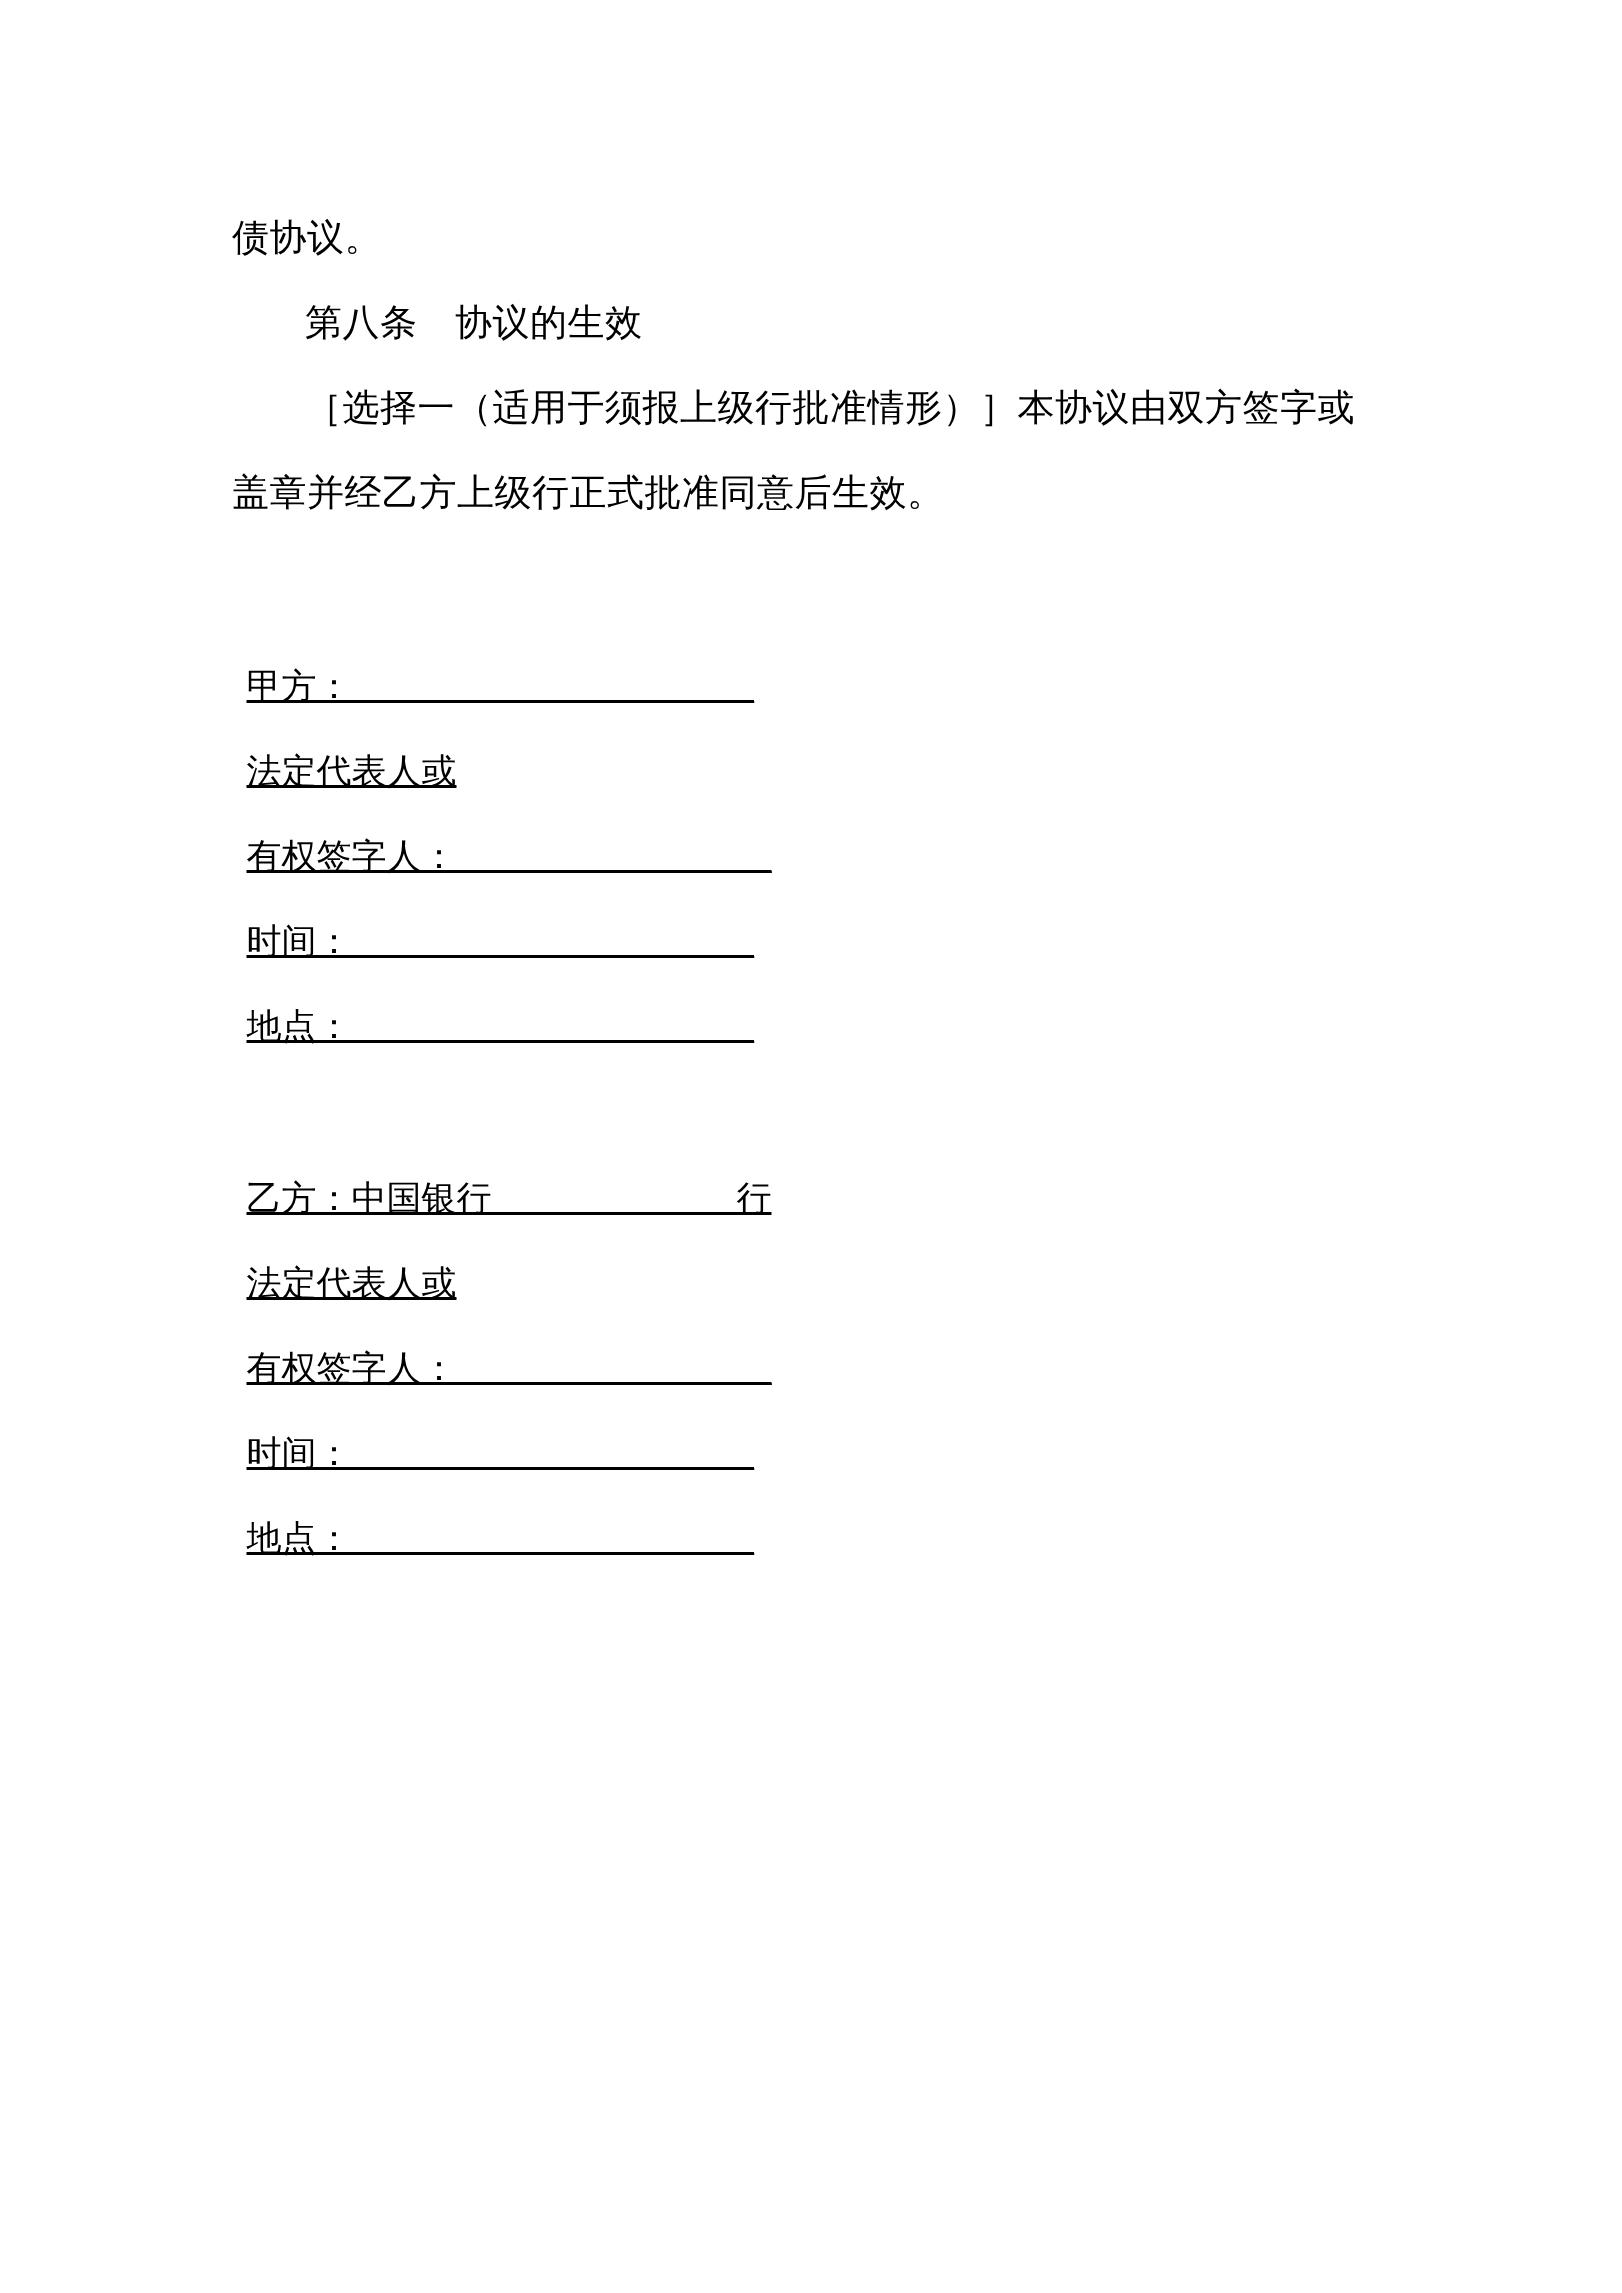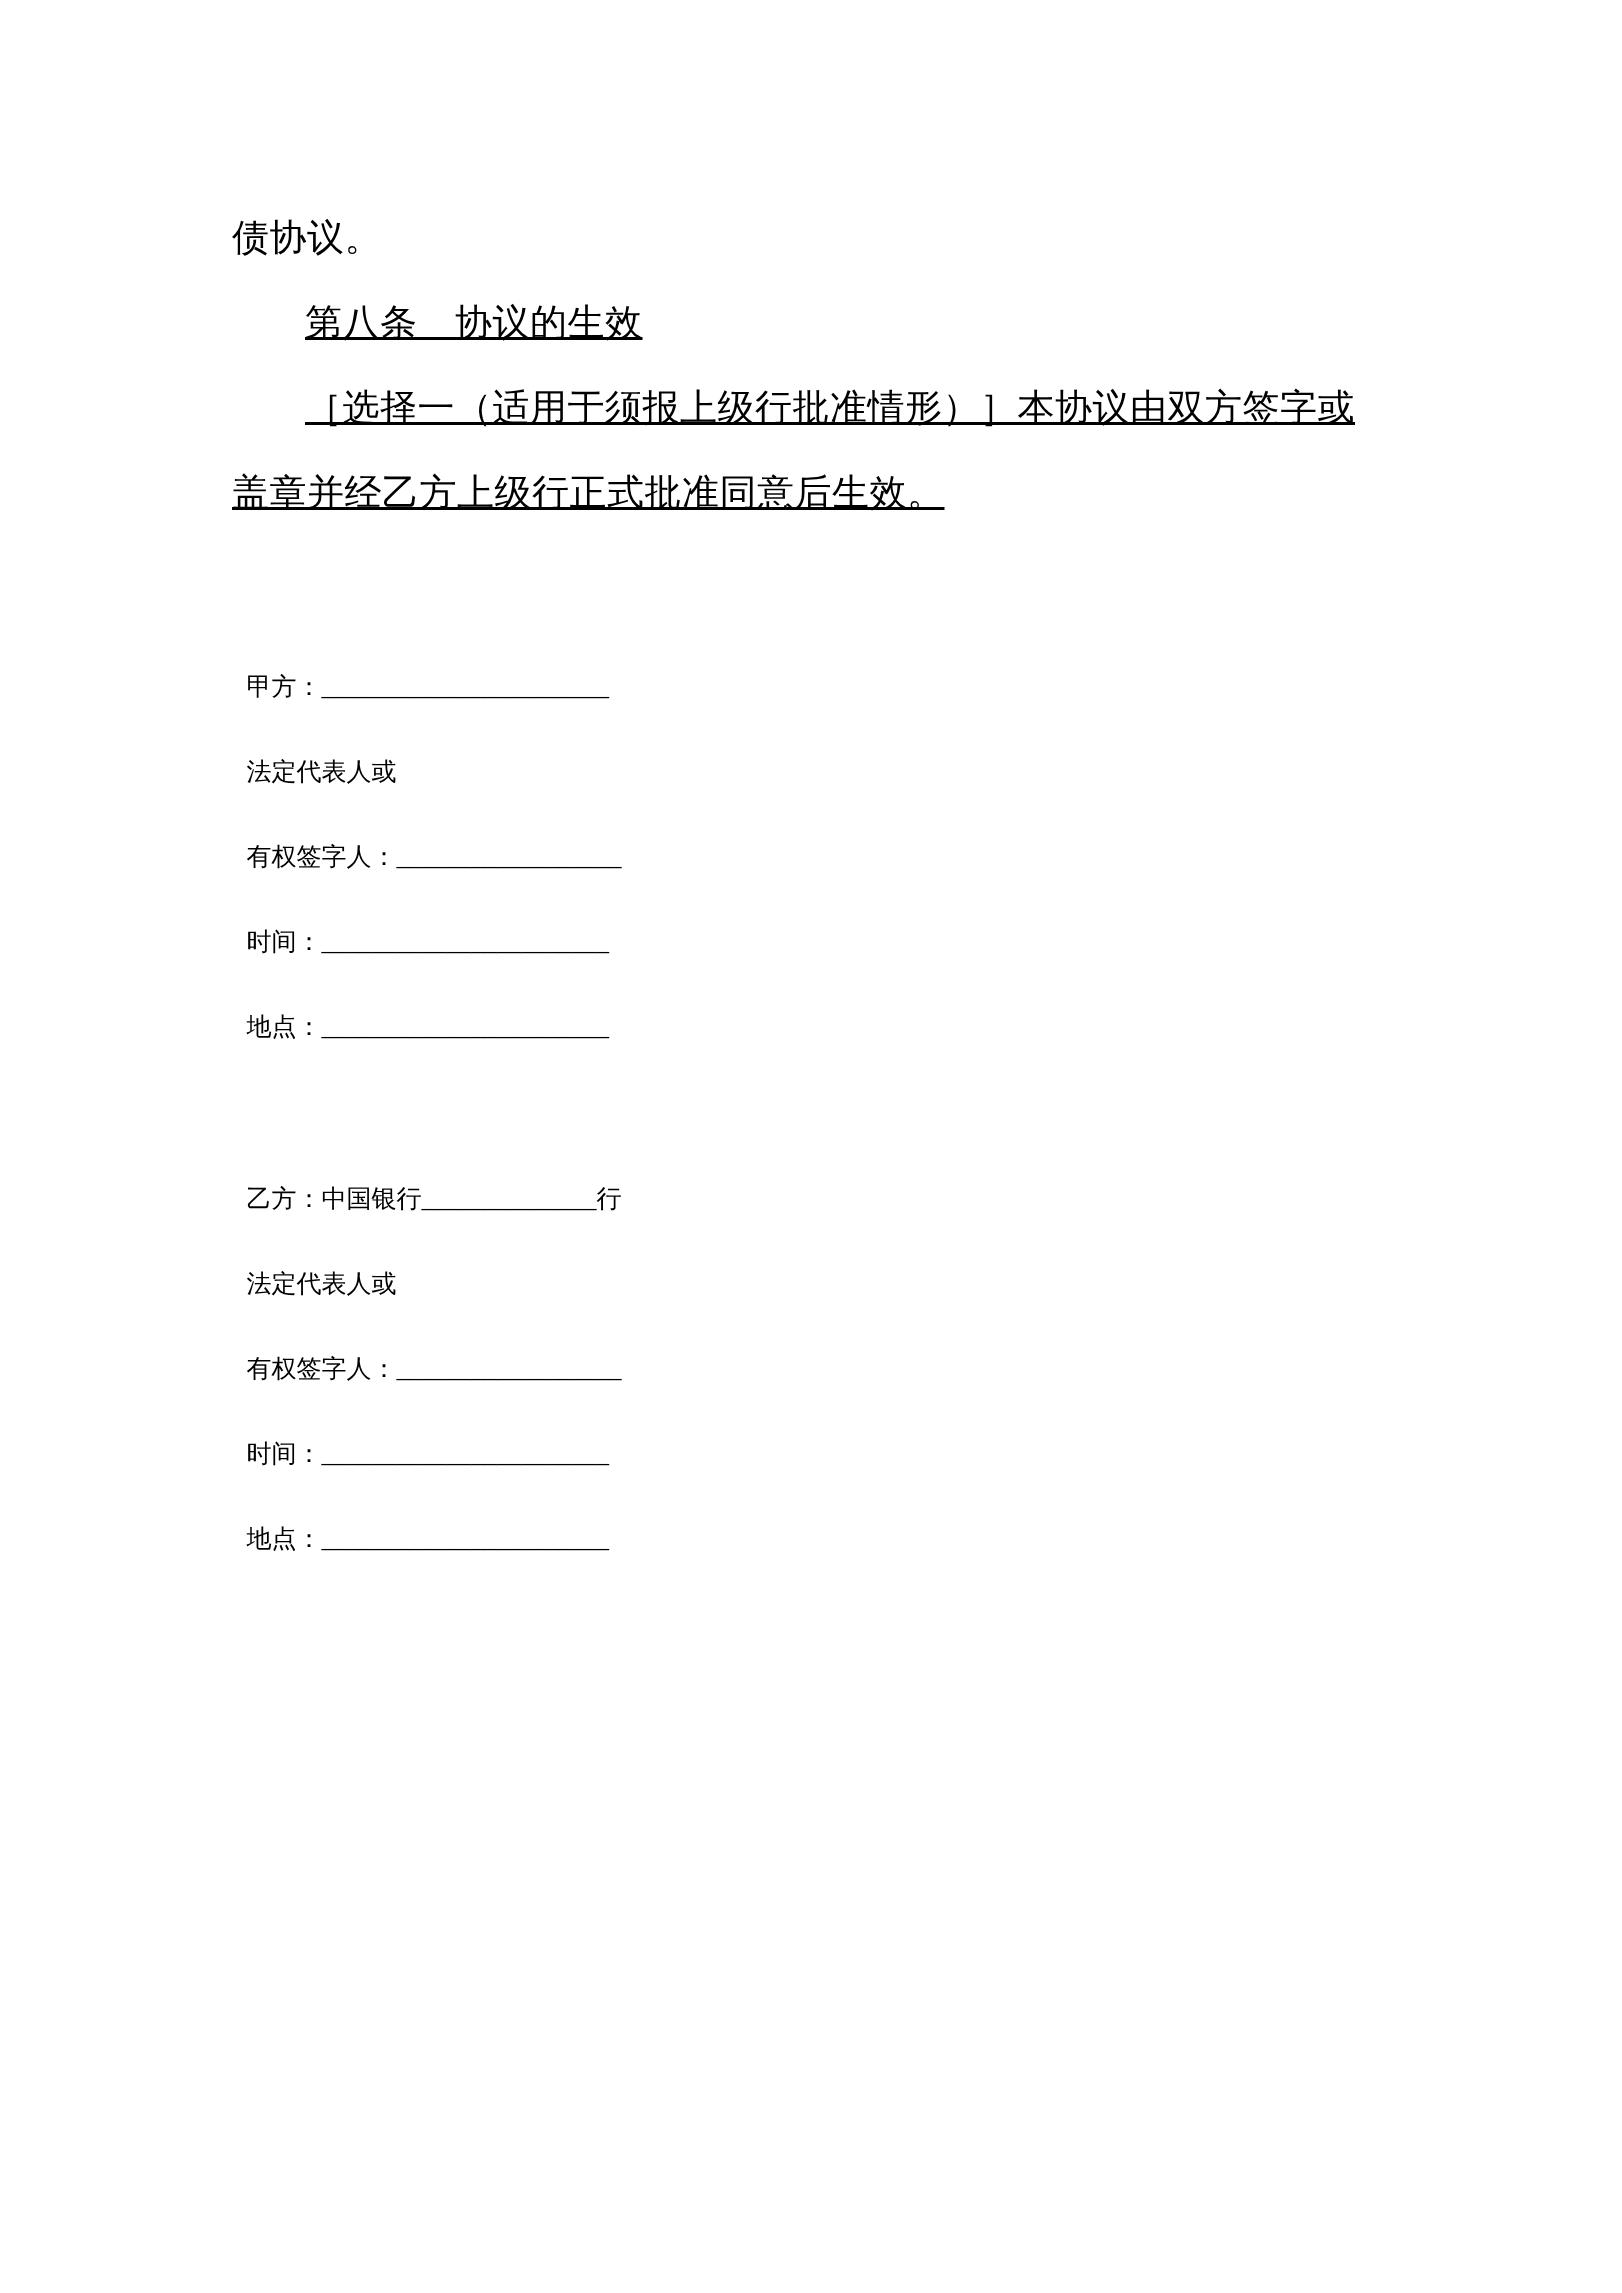--- a/index.html
+++ b/index.html
@@ -26,33 +26,33 @@
   }
   .para {
     font-size: 37px;
     line-height: 85px;
     letter-spacing: 0.5px;
     white-space: pre-wrap;
     margin: 0;
   }
   .indent {
     text-indent: 73px;
-    text-decoration: underline;
   }
   .gap-small {
     height: 109px;
   }
   .gap-block {
     height: 87px;
   }
   .sig-line {
-    font-size: 25px;
+    font-size: 35px;
     line-height: 85px;
     white-space: pre-wrap;
     margin: 0;
+    text-decoration: underline;
   }
   .sig-indent {
     text-indent: 14.5px;
   }
   .sig-indent2 {
     text-indent: 14.5px;
     padding-left: 0;
   }
 </style>
 </head>

